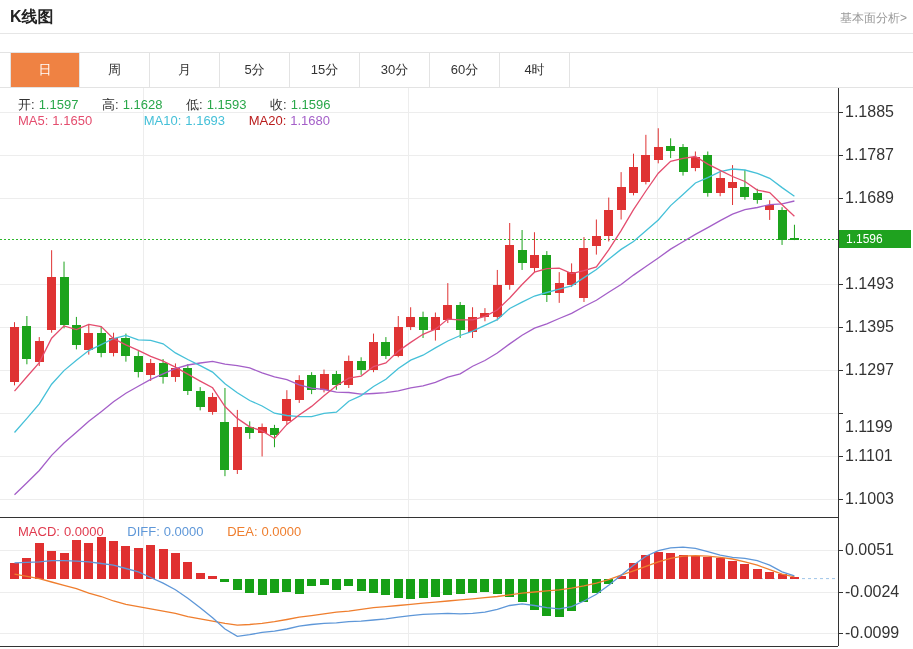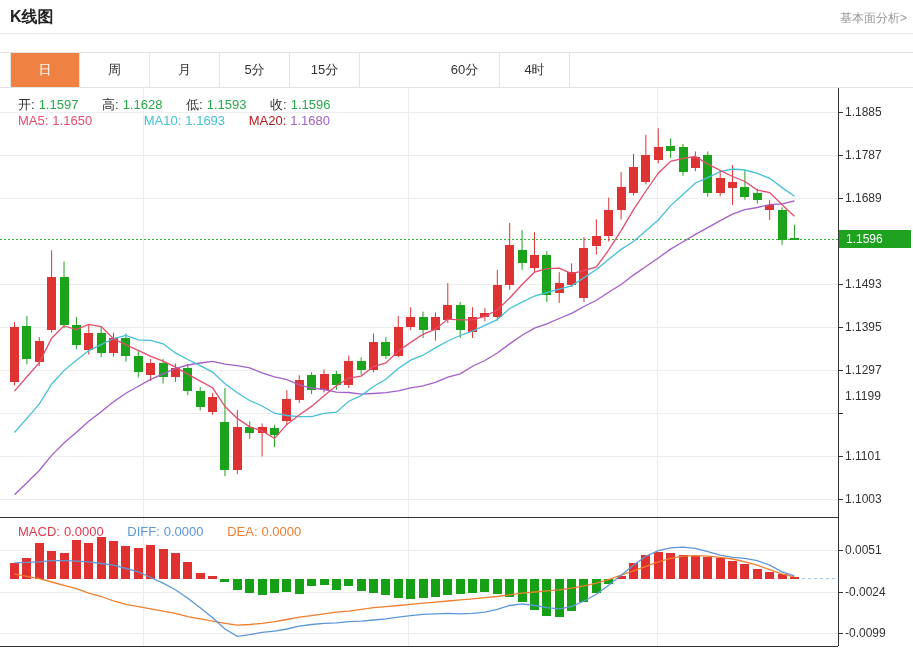--- a/index.html
+++ b/index.html
@@ -12,38 +12,39 @@
   .tab{position:absolute;top:0;width:70px;height:34px;line-height:34px;text-align:center;font-size:13px;color:#333;
     background:#fff;border-right:1px solid #e3e3e3;box-sizing:border-box;cursor:pointer;}
   .tab:first-child{border-left:1px solid #e3e3e3;}
   .tab.active{background:#ef8243;color:#fff;}
   .legend{position:absolute;font-size:13px;white-space:nowrap;}
   .legend span{margin-right:4px;}
   .lab{color:#333;}
   .v-g{color:#2aa74a;}
   .gap{display:inline-block;width:12px;}
   svg{position:absolute;left:0;top:0;}
-  .ylab{position:absolute;left:845px;font-size:12px;color:#333;height:16px;line-height:16px;}
+  .ylab{position:absolute;left:845px;font-size:16px;color:#333;height:16px;line-height:16px;}
   .ptag{position:absolute;left:839px;top:230px;width:72px;height:18px;background:#1fa21f;color:#fff;
     font-size:12px;line-height:18px;padding-left:7px;box-sizing:border-box;}
 </style>
 </head>
 <body>
 
 <div class="page">
   <div class="hdr-title">K线图</div>
   <a class="hdr-link">基本面分析&gt;</a>
   <div class="hdr-rule"></div>
 
   <div class="tabs" id="tabs">
       <div class="tab active" style="left: 10px;">日</div>
       <div class="tab" style="left: 80px;">周</div>
       <div class="tab" style="left: 150px;">月</div>
       <div class="tab" style="left: 220px;">5分</div>
       <div class="tab" style="left: 290px;">15分</div>
+      <div class="tab" style="left: 360px;">30分</div>
       <div class="tab" style="left: 430px;">60分</div>
       <div class="tab" style="left: 500px;">4时</div>
     </div>
 
   <svg id="chart" width="913" height="649">
       <line x1="143" y1="88" x2="143" y2="646" stroke="#ededed" stroke-width="1" shape-rendering="crispEdges"></line>
       <line x1="408" y1="88" x2="408" y2="646" stroke="#ededed" stroke-width="1" shape-rendering="crispEdges"></line>
       <line x1="657" y1="88" x2="657" y2="646" stroke="#ededed" stroke-width="1" shape-rendering="crispEdges"></line>
       <line x1="0" y1="112" x2="838" y2="112" stroke="#ededed" stroke-width="1" shape-rendering="crispEdges"></line>
       <line x1="0" y1="155" x2="838" y2="155" stroke="#ededed" stroke-width="1" shape-rendering="crispEdges"></line>
@@ -296,21 +297,21 @@
     <span style="color:#ef7e2e;">DEA:</span><span style="color:#ef7e2e;">0.0000</span>
   </div>
 
   <div id="ylabels">
       <div class="ylab" style="top: 104px;">1.1885</div>
       <div class="ylab" style="top: 147px;">1.1787</div>
       <div class="ylab" style="top: 190px;">1.1689</div>
       <div class="ylab" style="top: 276px;">1.1493</div>
       <div class="ylab" style="top: 319px;">1.1395</div>
       <div class="ylab" style="top: 362px;">1.1297</div>
-      <div class="ylab" style="top: 388px; text-align: center;">1.1199</div>
+      <div class="ylab" style="top: 419px; text-align: center;">1.1199</div>
       <div class="ylab" style="top: 448px;">1.1101</div>
       <div class="ylab" style="top: 491px;">1.1003</div>
       <div class="ylab" style="top: 542px;">0.0051</div>
       <div class="ylab" style="top: 584px;">-0.0024</div>
       <div class="ylab" style="top: 625px;">-0.0099</div>
     </div>
   <div class="ptag">1.1596</div>
 </div>
 
 </body></html>

